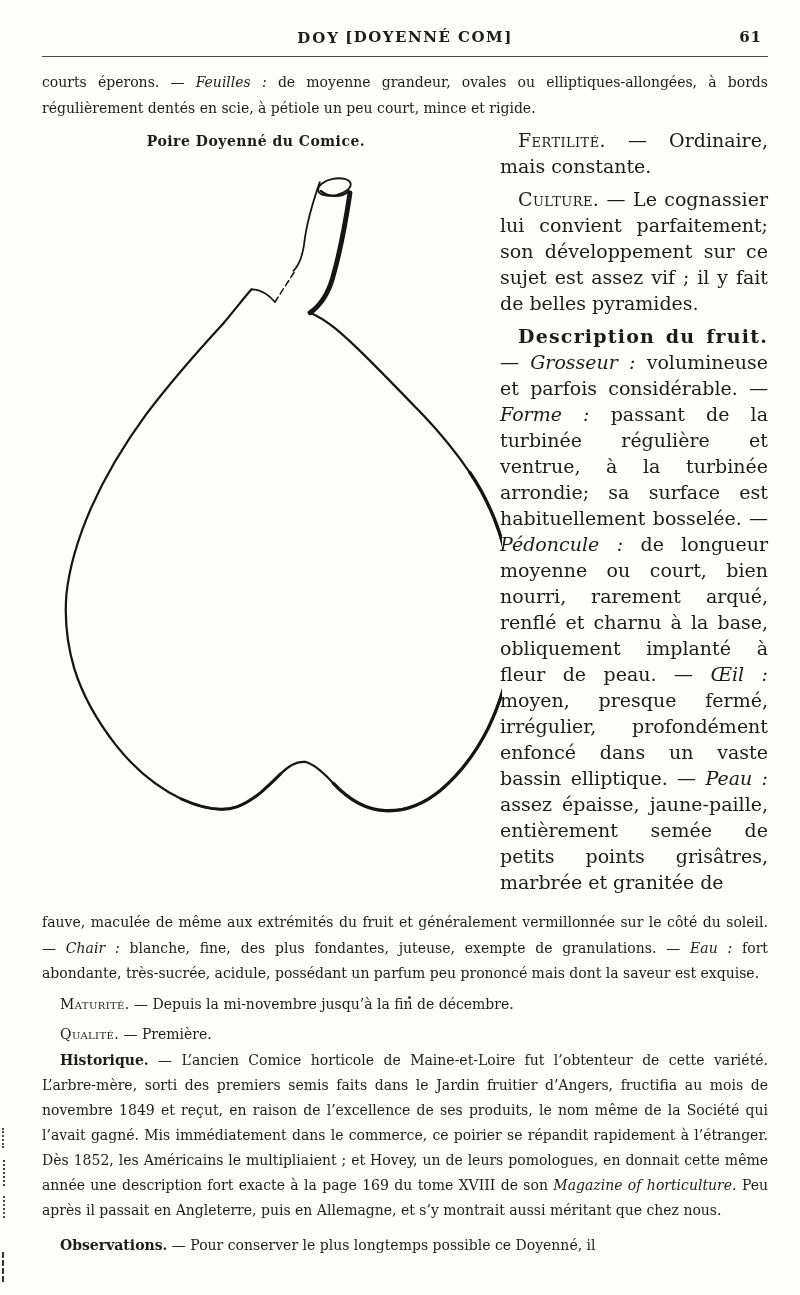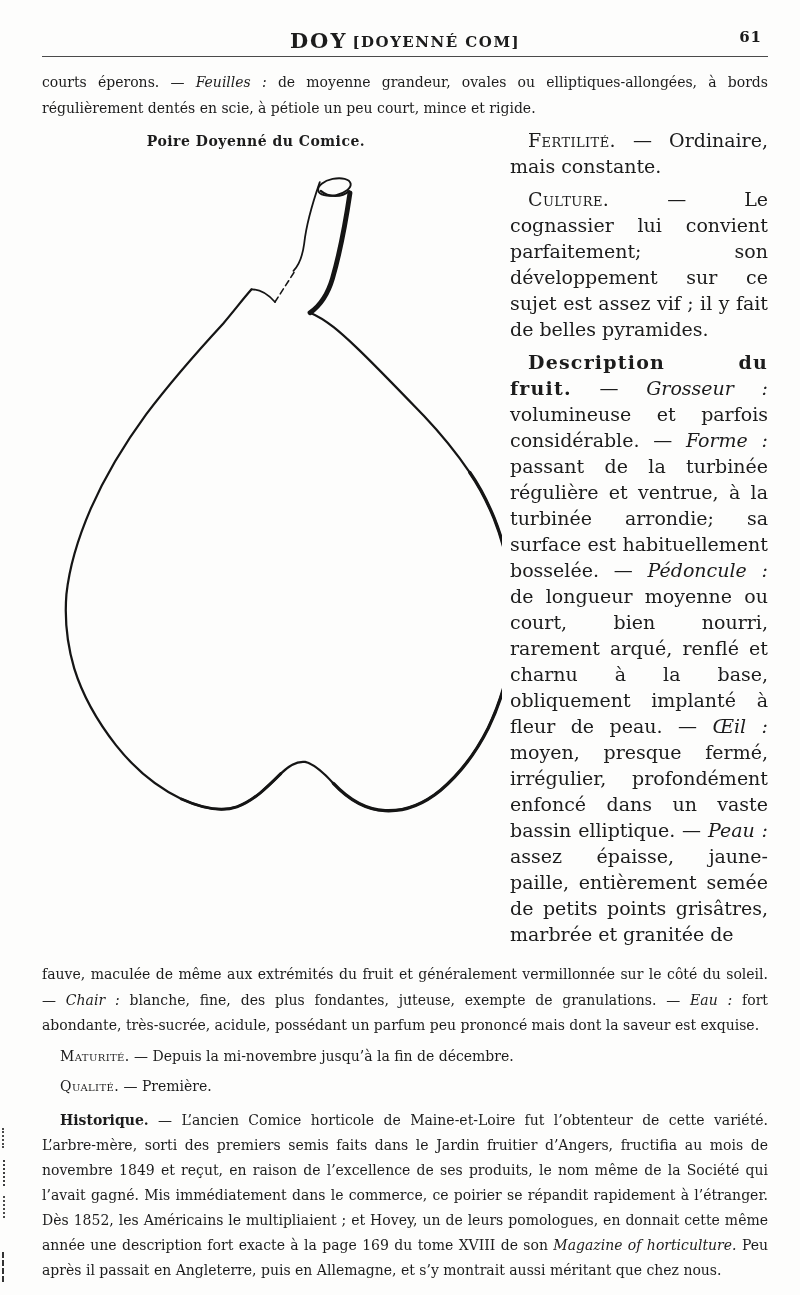--- a/index.html
+++ b/index.html
@@ -9,45 +9,45 @@
     margin:0 auto;
     background:#fdfdfc;
     color:#1c1c1c;
     font-family:"DejaVu Serif", serif;
     overflow:hidden;
     box-sizing:border-box;
     padding:28px 32px 0 42px;
   }
   
   .hdr{position:relative;text-align:center;height:22px;}
-  .rt-main{font-size:21px;font-weight:700;letter-spacing:2px;}
+  .rt-main{font-size:15px;font-weight:700;letter-spacing:2px;}
   .rt-bracket{font-size:15px;font-weight:700;letter-spacing:1.5px;position:relative;top:-1px;}
   .page-num{position:absolute;right:6px;top:0;font-size:15px;font-weight:700;letter-spacing:1px;}
   .rule{border-top:1px solid #4a4a4a;margin-top:6px;}
 
   p{margin:0;}
   .para{font-size:14px;line-height:25.5px;text-align:justify;}
   .intro{margin-top:13px;}
   i{font-style:italic;}
   .sc{font-variant:small-caps;letter-spacing:.4px;}
   .lead{font-weight:700;}
   .lead-desc{font-weight:700;letter-spacing:1.2px;}
 
   
-  .columns{display:flex;gap:10px;margin-top:6px;align-items:flex-start;}
+  .columns{display:flex;margin-top:6px;align-items:flex-start;}
   figure{margin:0;width:458px;flex:0 0 458px;}
   figcaption{font-size:14px;font-weight:700;letter-spacing:.5px;text-align:center;margin:6px 30px 8px 0;}
   .pear-svg{display:block;margin-left:2px;}
   .rightcol{flex:1 1 auto;width:258px;}
   .rightcol .para{font-size:19px;line-height:26px;margin-bottom:7px;}
   .ind{text-indent:18px;}
 
   .cont{margin-top:8px;}
   .line{margin-top:5px;}
-  .hist{margin-top:8px;line-height:25px;}
+  .hist{line-height:25px;}
   .obs{margin-top:10px;}
 
   
   .artifact-v{position:absolute;width:0;}
   .a1{left:2px;top:1128px;height:20px;border-left:2px dotted #4a4a4a;}
   .a2{left:3px;top:1160px;height:26px;border-left:2px dotted #3d3d3d;}
   .a3{left:3px;top:1196px;height:22px;border-left:2px dotted #4a4a4a;}
   .a4{left:2px;top:1252px;height:30px;border-left:2px dashed #333;}
   .artifact-dot{position:absolute;left:408px;top:996px;width:3px;height:3px;background:#3a3a3a;border-radius:50%;}
 </style>

